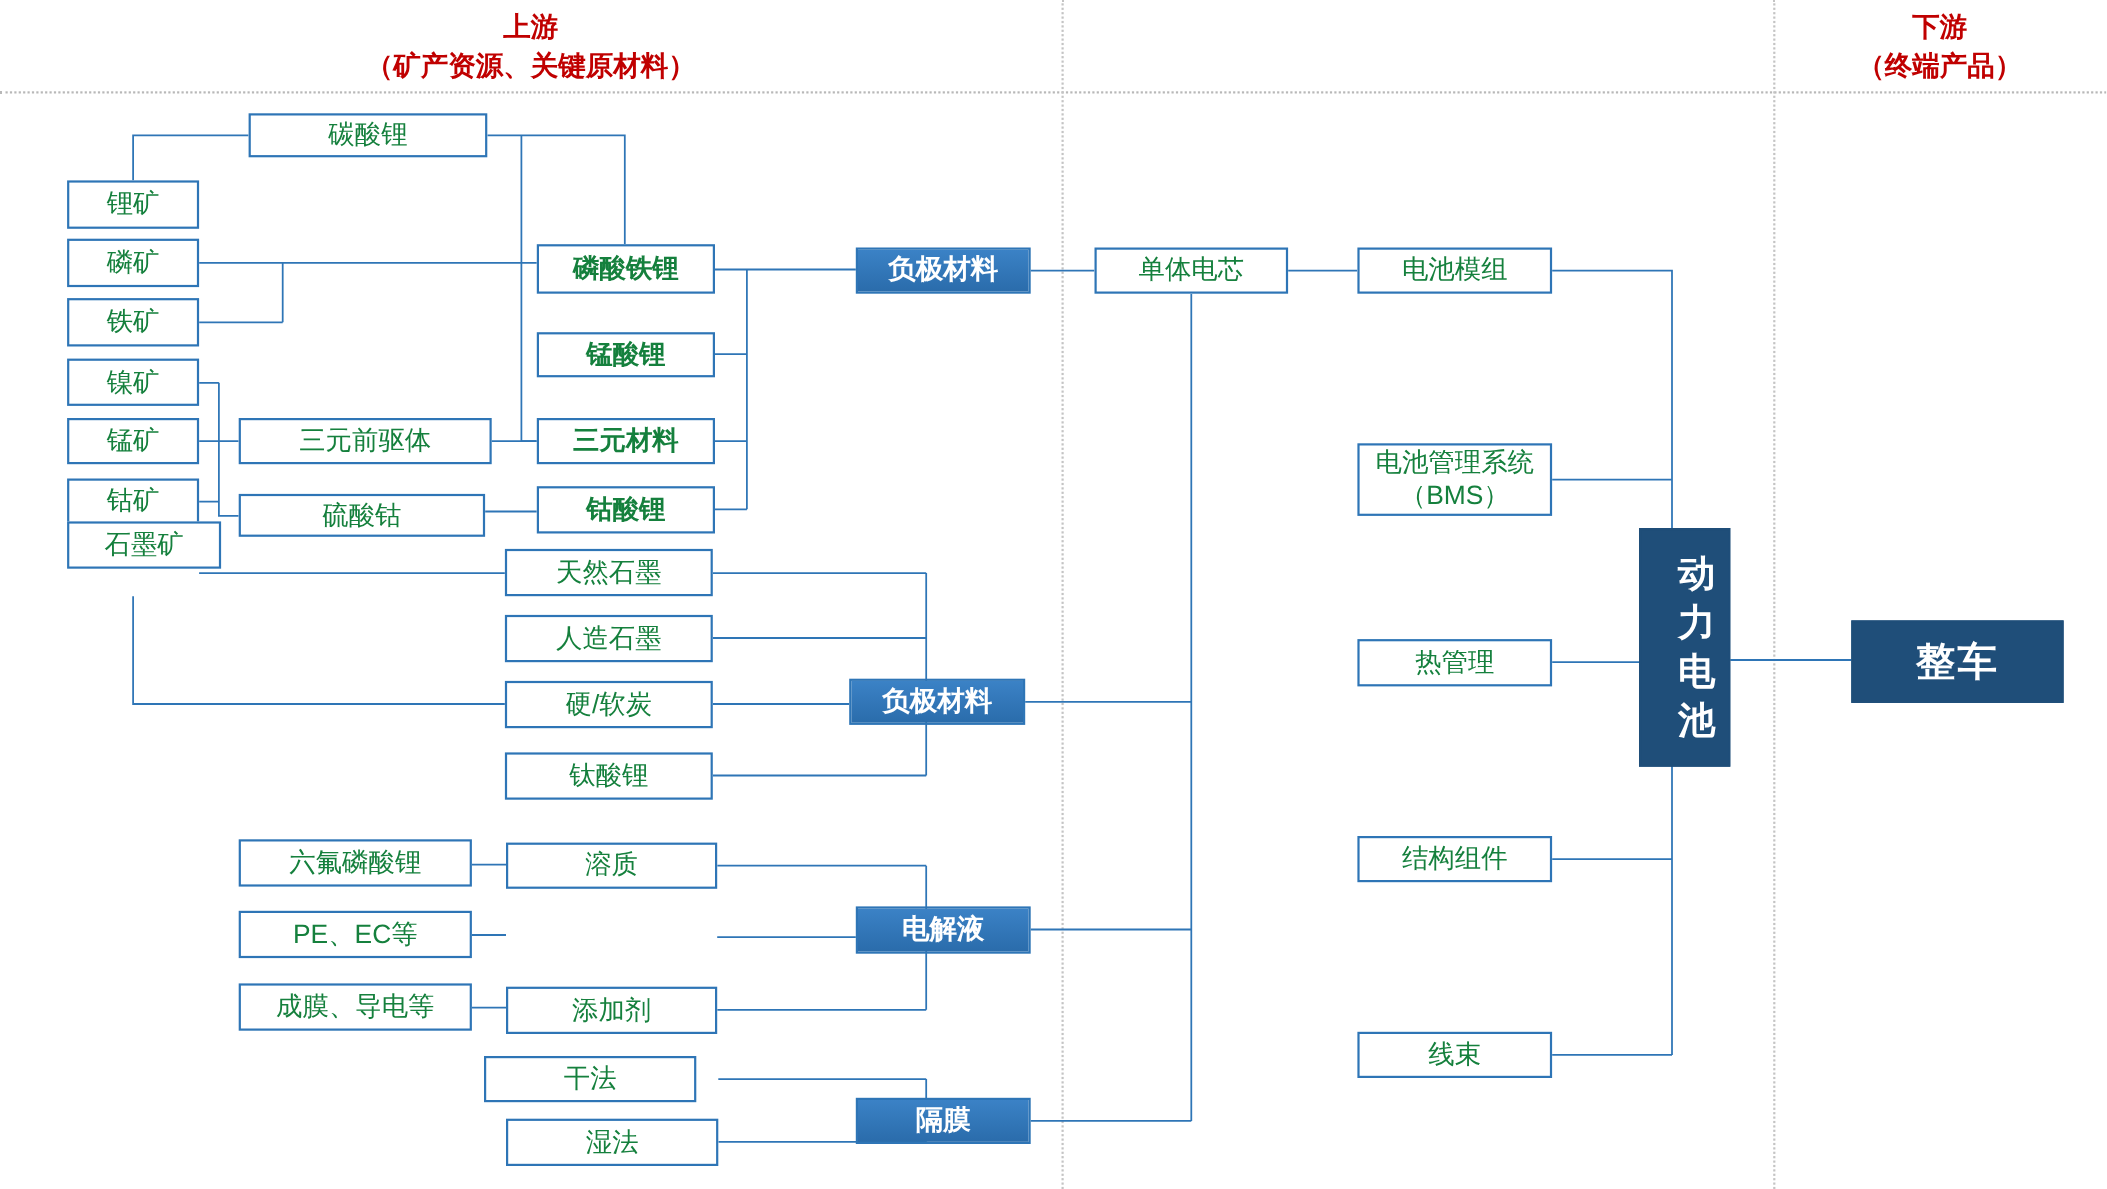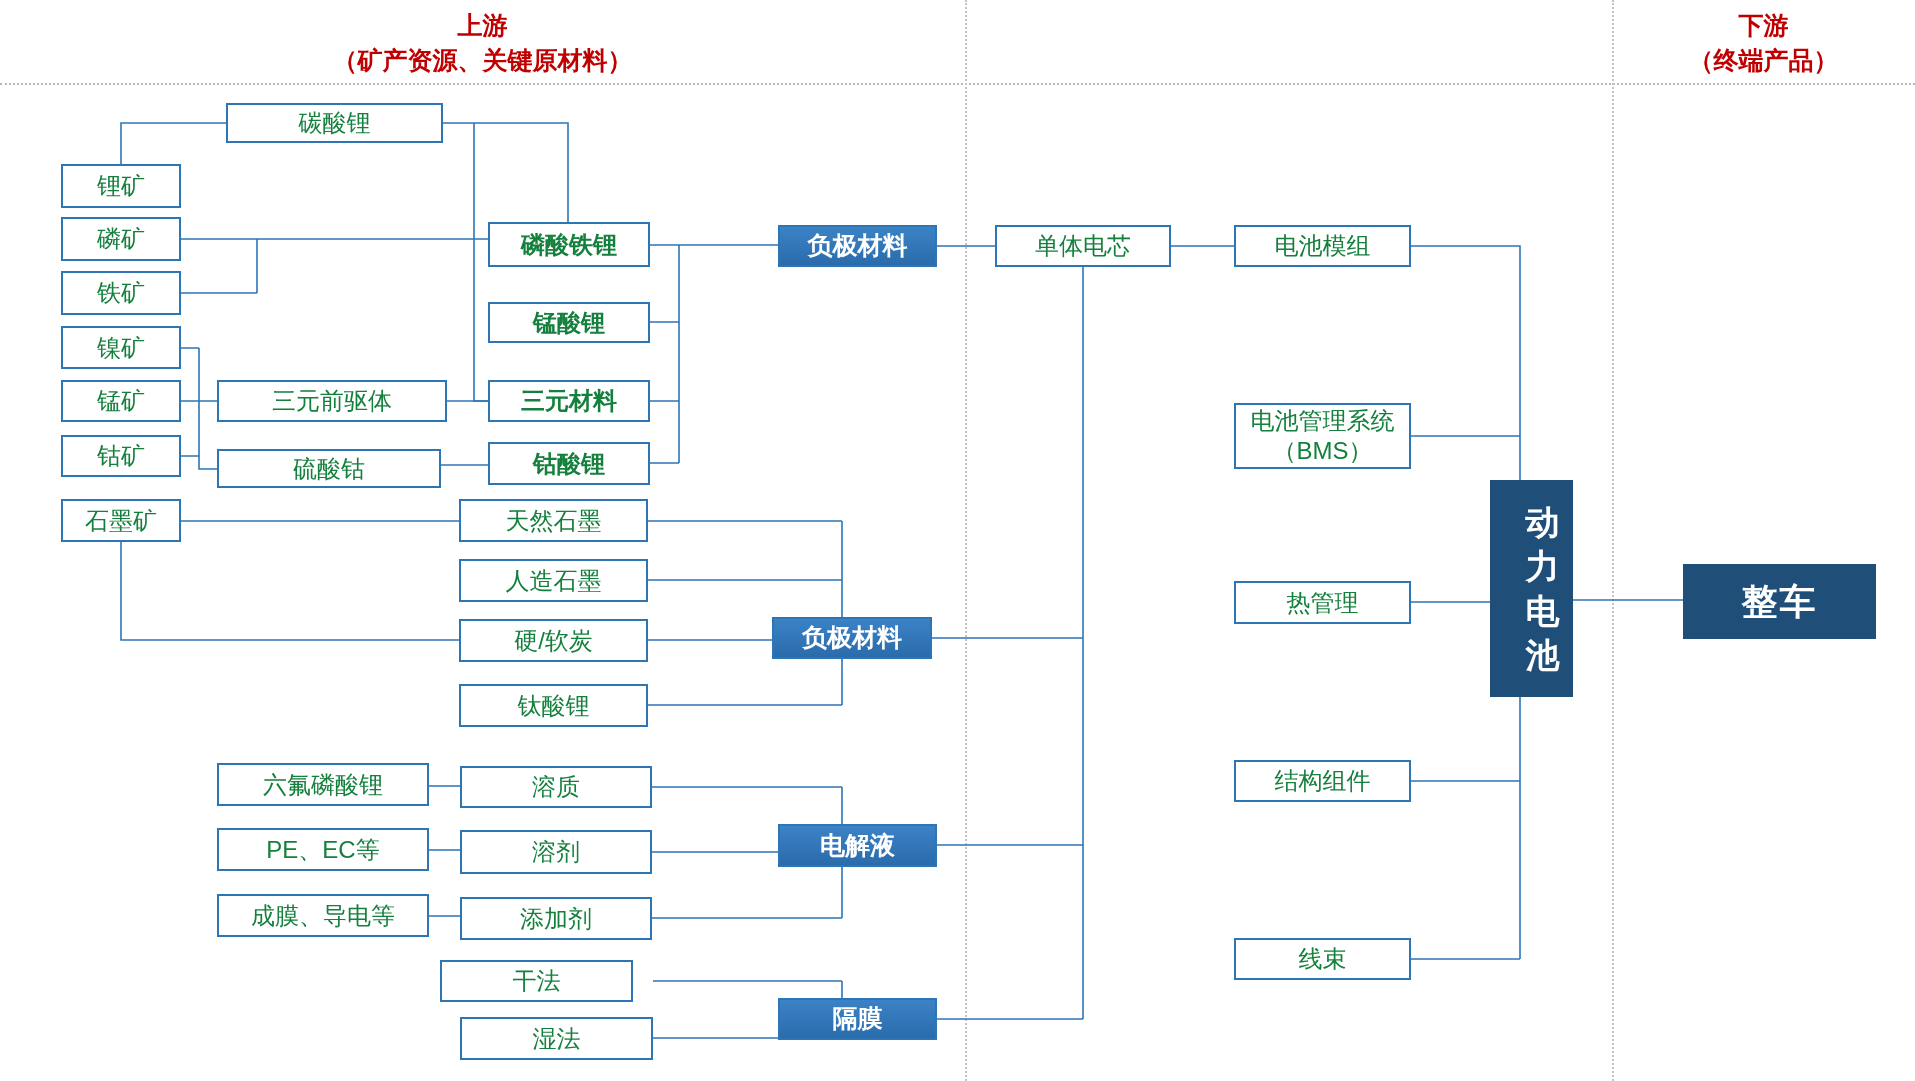--- a/index.html
+++ b/index.html
@@ -87,42 +87,41 @@
       <path d="M653,981 L842,981 M653,1038 L842,1038 M842,981 L842,1038"></path>
     </g>
   </svg>
 
   <div class="box" style="left:61px;top:164px;width:120px;height:44px">锂矿</div>
   <div class="box" style="left:61px;top:217px;width:120px;height:44px">磷矿</div>
   <div class="box" style="left:61px;top:271px;width:120px;height:44px">铁矿</div>
   <div class="box" style="left:61px;top:326px;width:120px;height:43px">镍矿</div>
   <div class="box" style="left:61px;top:380px;width:120px;height:42px">锰矿</div>
   <div class="box" style="left:61px;top:435px;width:120px;height:42px">钴矿</div>
-  <div class="box" style="left:61px;top:499px;width:120px;height:43px">石墨矿</div>
+  <div class="box" style="left:61px;top:474px;width:140px;height:43px">石墨矿</div>
 
   <div class="box" style="left:226px;top:103px;width:217px;height:40px">碳酸锂</div>
   <div class="box" style="left:217px;top:380px;width:230px;height:42px">三元前驱体</div>
   <div class="box" style="left:217px;top:449px;width:224px;height:39px">硫酸钴</div>
 
   <div class="box bold" style="left:488px;top:222px;width:162px;height:45px">磷酸铁锂</div>
   <div class="box bold" style="left:488px;top:302px;width:162px;height:41px">锰酸锂</div>
   <div class="box bold" style="left:488px;top:380px;width:162px;height:42px">三元材料</div>
   <div class="box bold" style="left:488px;top:442px;width:162px;height:43px">钴酸锂</div>
 
   <div class="box" style="left:459px;top:499px;width:189px;height:43px">天然石墨</div>
   <div class="box" style="left:459px;top:559px;width:189px;height:43px">人造石墨</div>
   <div class="box" style="left:459px;top:619px;width:189px;height:43px">硬/软炭</div>
   <div class="box" style="left:459px;top:684px;width:189px;height:43px">钛酸锂</div>
 
   <div class="box" style="left:217px;top:828px;width:212px;height:43px">PE、EC等</div>
   <div class="box" style="left:217px;top:763px;width:212px;height:43px">六氟磷酸锂</div>
   <div class="box" style="left:217px;top:894px;width:212px;height:43px">成膜、导电等</div>
 
   <div class="box" style="left:460px;top:766px;width:192px;height:42px">溶质</div>
-  <div class="box" style="left:460px;top:830px;width:192px;height:44px">溶剂</div>
   <div class="box" style="left:460px;top:897px;width:192px;height:43px">添加剂</div>
 
   <div class="box" style="left:440px;top:960px;width:193px;height:42px">干法</div>
   <div class="box" style="left:460px;top:1017px;width:193px;height:43px">湿法</div>
 
   <div class="box filled" style="left:778px;top:225px;width:159px;height:42px">负极材料</div>
   <div class="box filled" style="left:772px;top:617px;width:160px;height:42px">负极材料</div>
   <div class="box filled" style="left:778px;top:824px;width:159px;height:43px">电解液</div>
   <div class="box filled" style="left:778px;top:998px;width:159px;height:42px">隔膜</div>
 

